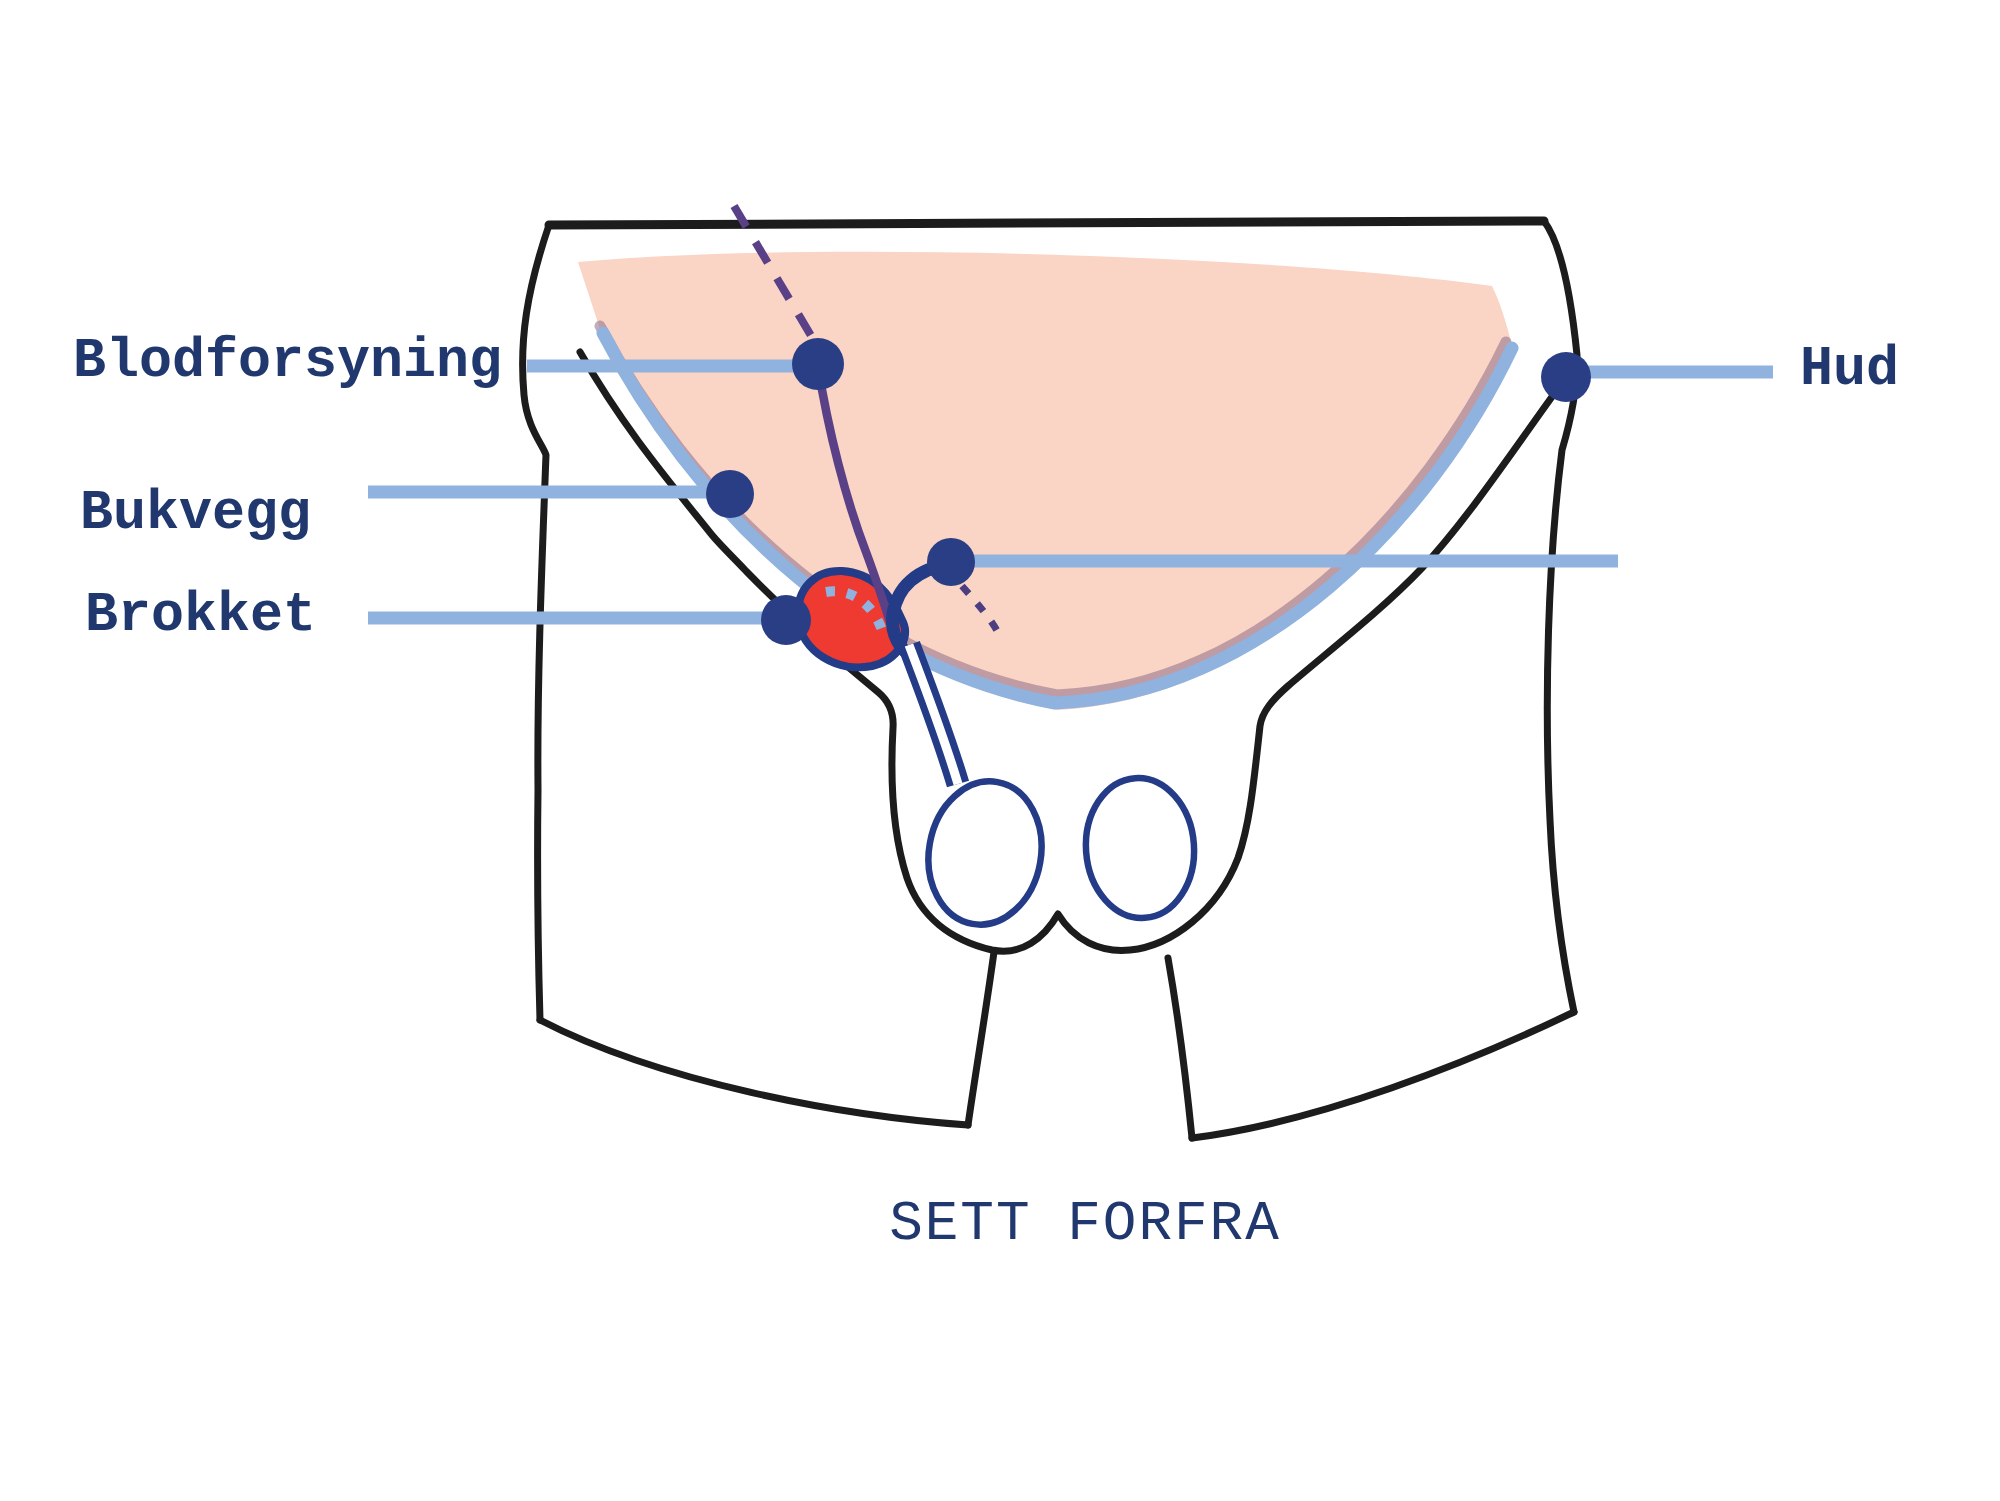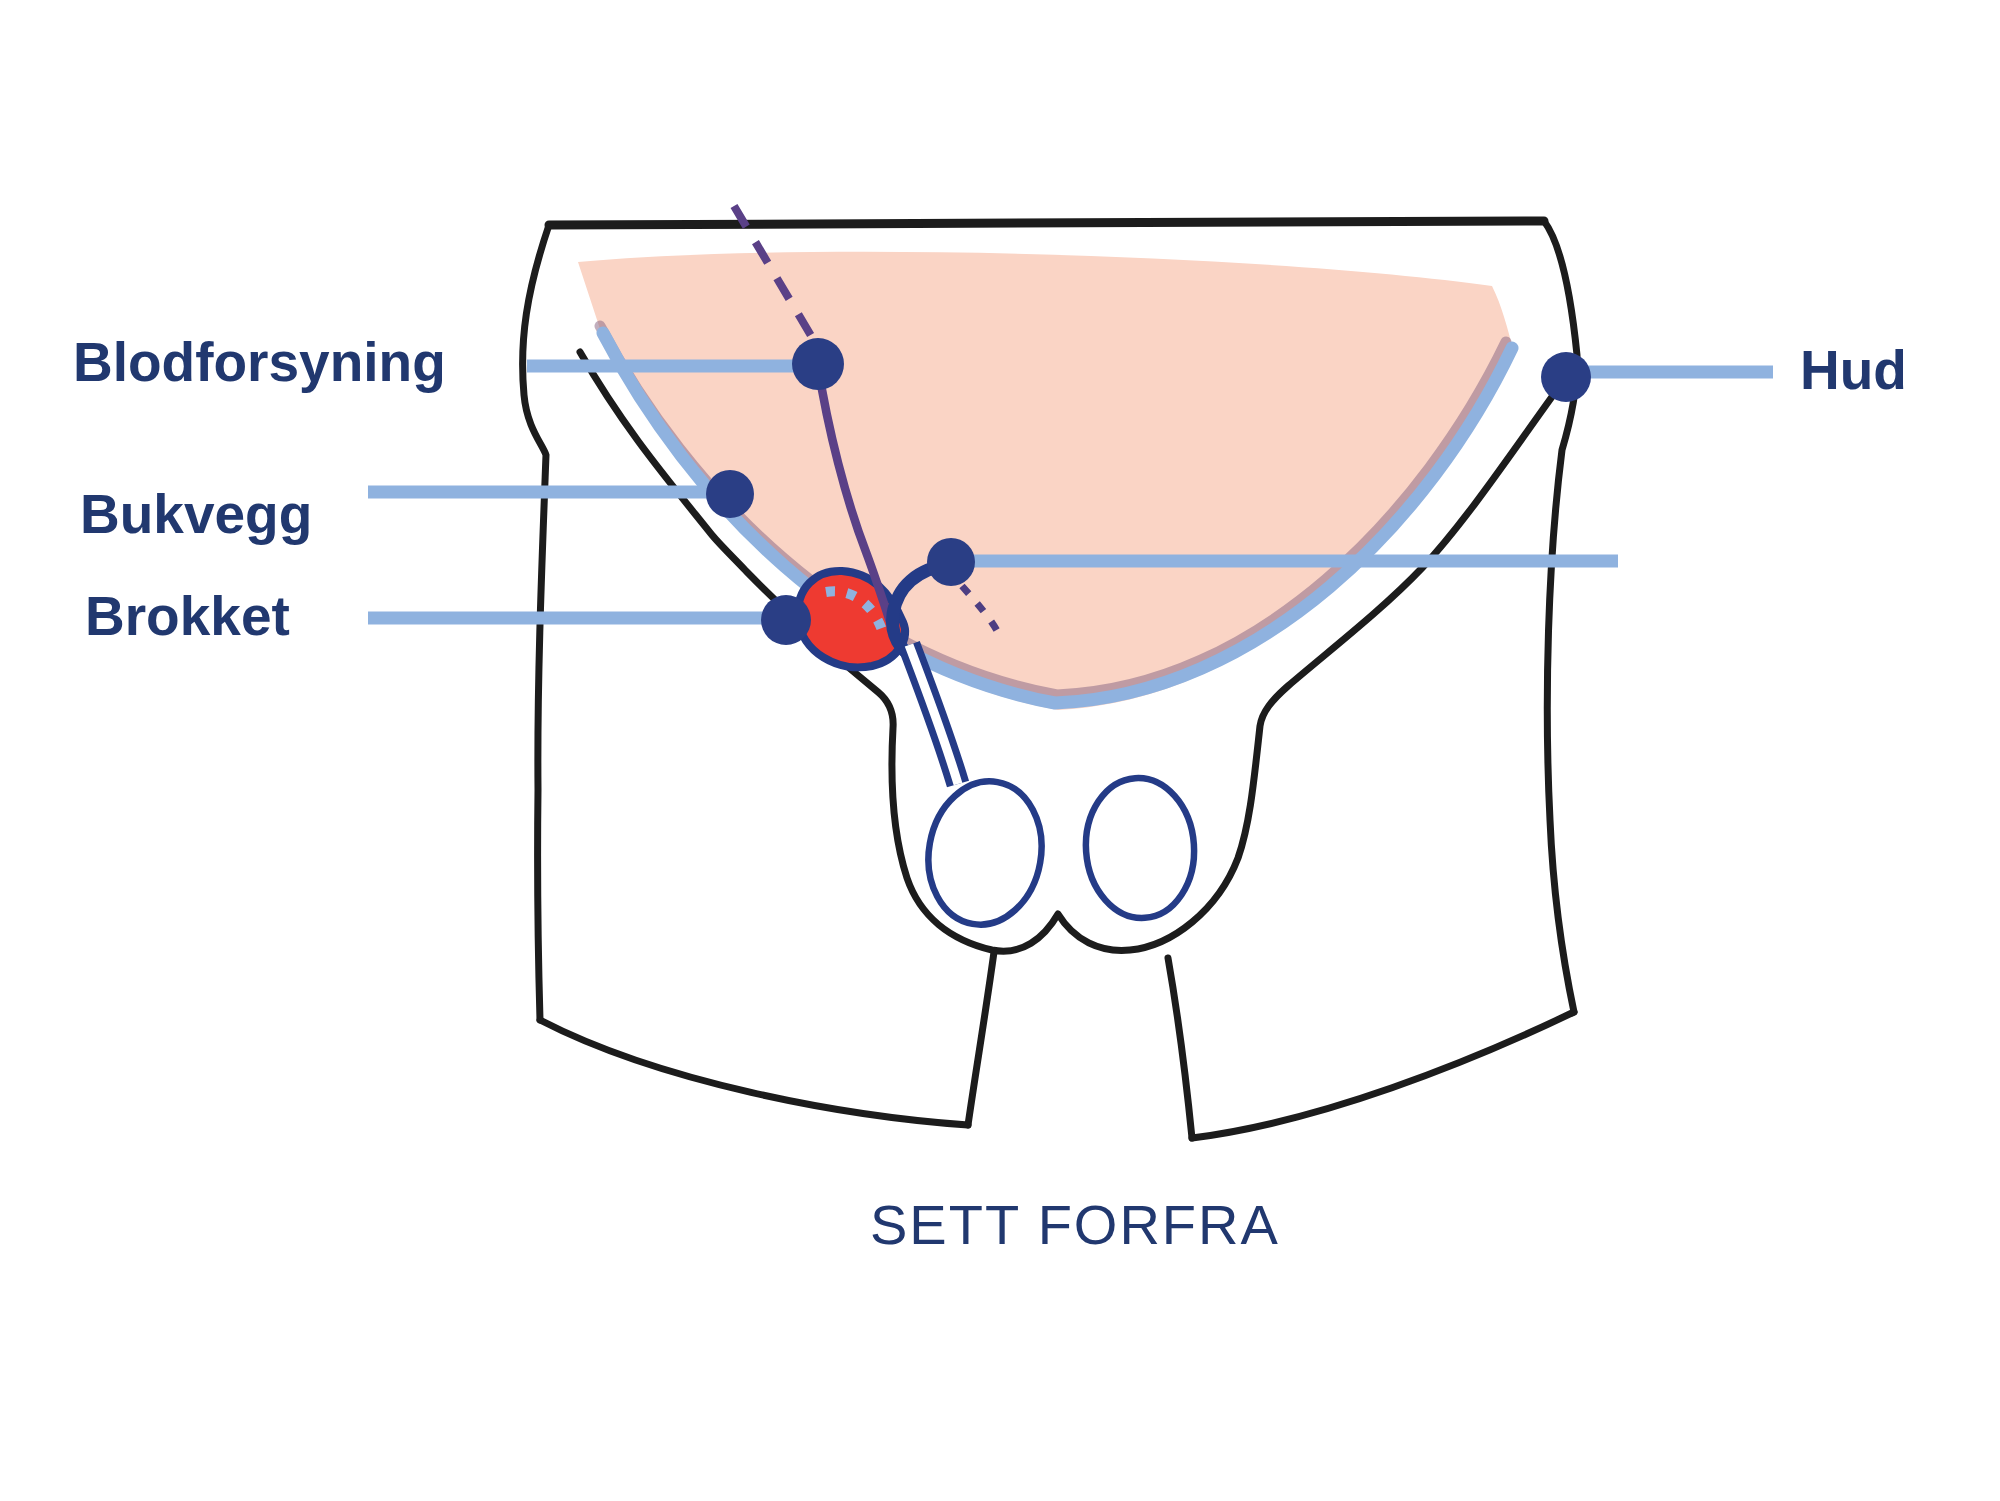--- a/index.html
+++ b/index.html
@@ -13,37 +13,38 @@
     --dash-purple:#4d3e82;
     --black:#1c1c1c;
     --shadow-mauve:rgba(142,108,134,0.55);
     --bg:#ffffff;
   }
   html,body{margin:0;padding:0;background:var(--bg);}
   .stage{
     position:relative;
     width:2000px;height:1501px;
     background:var(--bg);
-    font-family:Liberation Sans, sans-serif;
+    font-family:Liberation Mono, monospace;
     overflow:hidden;
   }
   .stage svg{position:absolute;left:0;top:0;}
 
   .lbl{
     position:absolute;
     color:var(--text-navy);
     font-weight:bold;
     font-size:55px;
     line-height:1.1;
     white-space:nowrap;
   }
   .caption{
     position:absolute;
     left:870px;top:1192px;
     width:430px;
+    text-align:center;
     color:var(--text-navy);
     font-weight:400;
     font-size:56px;
     letter-spacing:2px;
     white-space:nowrap;
   }
   #lbl-blodforsyning{left:73px;top:332px;}
   #lbl-bukvegg{left:80px;top:460px;margin-top:24px;}
   #lbl-brokket{left:85px;top:586px;}
   #lbl-hud{left:1800px;top:340px;}

